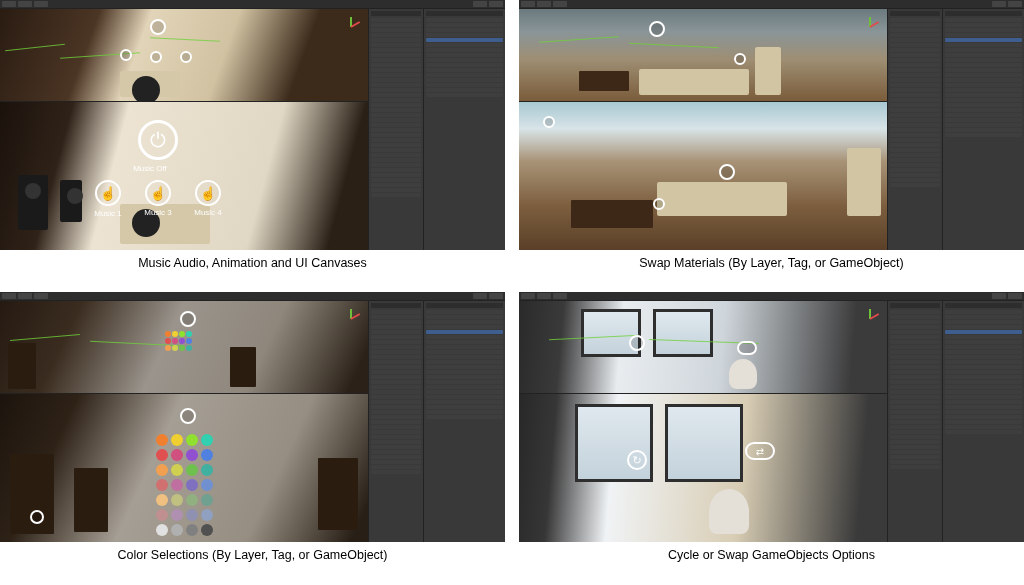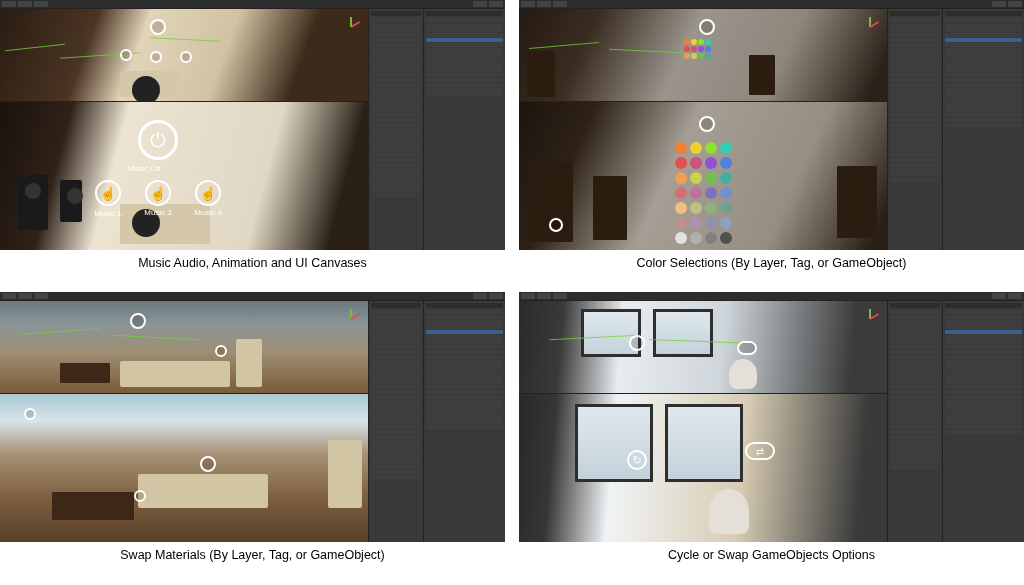--- a/index.html
+++ b/index.html
@@ -251,21 +251,21 @@
             <div class="dot" style="top:42px;left:150px;width:12px;height:12px"></div>
             <div class="dot" style="top:42px;left:180px;width:12px;height:12px"></div>
             <div class="turntable" style="bottom:4px;left:120px;width:60px;height:26px"></div>
             <div class="gizmo"></div>
           </div>
           <div class="viewport tall scene-wall">
             <div class="speaker" style="bottom:20px;left:18px"></div>
             <div class="speaker" style="bottom:28px;left:60px;width:22px;height:42px"></div>
             <div class="turntable" style="bottom:6px;left:120px"></div>
             <div class="ui-icon lg" style="top:18px;left:138px">⏻</div>
-            <div class="ui-label" style="top:62px;left:119px">Music Off</div>
+            <div class="ui-label" style="top:62px;left:125px">Music Off</div>
             <div class="ui-icon" style="top:78px;left:95px">☝</div>
             <div class="ui-label" style="top:107px;left:83px">Music 1</div>
             <div class="ui-icon" style="top:78px;left:145px">☝</div>
             <div class="ui-label" style="top:106px;left:133px">Music 3</div>
             <div class="ui-icon" style="top:78px;left:195px">☝</div>
             <div class="ui-label" style="top:106px;left:183px">Music 4</div>
           </div>
         </div>
         <div class="panel hier">
           <div class="hdr"></div>
@@ -321,20 +321,119 @@
             <div class="row"></div>
             <div class="row"></div>
             <div class="row"></div>
             <div class="row"></div>
             <div class="row"></div>
             <div class="row"></div>
         </div>
       </div>
     </div>
     <div class="caption">Music Audio, Animation and UI Canvases</div>
+  </div>
+
+  <div class="cell">
+    <div class="editor">
+      <div class="toolbar">
+        <div class="blk"></div>
+          <div class="blk"></div>
+          <div class="blk"></div>
+          <div class="blk" style="margin-left:auto"></div>
+          <div class="blk"></div>
+      </div>
+      <div class="body">
+        <div class="viewport-col">
+          <div class="viewport scene-living-top">
+            <div class="couch" style="bottom:6px;left:120px;width:110px;height:26px"></div>
+            <div class="couch" style="bottom:6px;left:236px;width:26px;height:48px"></div>
+            <div class="table" style="bottom:10px;left:60px;width:50px;height:20px"></div>
+            <div class="gline" style="top:30px;left:20px;width:80px;transform:rotate(-4deg)"></div>
+            <div class="gline" style="top:36px;left:110px;width:90px;transform:rotate(3deg)"></div>
+            <div class="dot" style="top:12px;left:130px"></div>
+            <div class="dot" style="top:44px;left:215px;width:12px;height:12px"></div>
+            <div class="gizmo"></div>
+          </div>
+          <div class="viewport tall scene-living-front">
+            <div class="couch" style="bottom:34px;left:138px;width:130px;height:34px"></div>
+            <div class="couch" style="bottom:34px;right:6px;width:34px;height:68px"></div>
+            <div class="table" style="bottom:22px;left:52px;width:82px;height:28px"></div>
+            <div class="dot" style="top:62px;left:200px"></div>
+            <div class="dot" style="top:96px;left:134px;width:12px;height:12px"></div>
+            <div class="dot" style="top:14px;left:24px;width:12px;height:12px"></div>
+          </div>
+        </div>
+        <div class="panel hier">
+          <div class="hdr"></div>
+          <div class="row"></div>
+            <div class="row"></div>
+            <div class="row"></div>
+            <div class="row"></div>
+            <div class="row"></div>
+            <div class="row"></div>
+            <div class="row"></div>
+            <div class="row"></div>
+            <div class="row"></div>
+            <div class="row"></div>
+            <div class="row"></div>
+            <div class="row"></div>
+            <div class="row"></div>
+            <div class="row"></div>
+            <div class="row"></div>
+            <div class="row"></div>
+            <div class="row"></div>
+            <div class="row"></div>
+            <div class="row"></div>
+            <div class="row"></div>
+            <div class="row"></div>
+            <div class="row"></div>
+            <div class="row"></div>
+            <div class="row"></div>
+            <div class="row"></div>
+            <div class="row"></div>
+            <div class="row"></div>
+            <div class="row"></div>
+            <div class="row"></div>
+            <div class="row"></div>
+            <div class="row"></div>
+            <div class="row"></div>
+            <div class="row"></div>
+            <div class="row"></div>
+        </div>
+        <div class="panel">
+          <div class="hdr"></div>
+          <div class="row"></div>
+            <div class="row"></div>
+            <div class="row"></div>
+            <div class="row"></div>
+            <div class="row sel"></div>
+            <div class="row"></div>
+            <div class="row"></div>
+            <div class="row"></div>
+            <div class="row"></div>
+            <div class="row"></div>
+            <div class="row"></div>
+            <div class="row"></div>
+            <div class="row"></div>
+            <div class="row"></div>
+            <div class="row"></div>
+            <div class="row"></div>
+            <div class="row"></div>
+            <div class="row"></div>
+            <div class="row"></div>
+            <div class="row"></div>
+            <div class="row"></div>
+            <div class="row"></div>
+            <div class="row"></div>
+            <div class="row"></div>
+        </div>
+      </div>
+    </div>
+    <div class="caption">Swap Materials (By Layer, Tag, or GameObject)</div>
   </div>
 
   <div class="cell">
     <div class="editor">
       <div class="toolbar">
         <div class="blk"></div>
           <div class="blk"></div>
           <div class="blk"></div>
           <div class="blk" style="margin-left:auto"></div>
           <div class="blk"></div>
@@ -471,119 +570,20 @@
     <div class="editor">
       <div class="toolbar">
         <div class="blk"></div>
           <div class="blk"></div>
           <div class="blk"></div>
           <div class="blk" style="margin-left:auto"></div>
           <div class="blk"></div>
       </div>
       <div class="body">
         <div class="viewport-col">
-          <div class="viewport scene-living-top">
-            <div class="couch" style="bottom:6px;left:120px;width:110px;height:26px"></div>
-            <div class="couch" style="bottom:6px;left:236px;width:26px;height:48px"></div>
-            <div class="table" style="bottom:10px;left:60px;width:50px;height:20px"></div>
-            <div class="gline" style="top:30px;left:20px;width:80px;transform:rotate(-4deg)"></div>
-            <div class="gline" style="top:36px;left:110px;width:90px;transform:rotate(3deg)"></div>
-            <div class="dot" style="top:12px;left:130px"></div>
-            <div class="dot" style="top:44px;left:215px;width:12px;height:12px"></div>
-            <div class="gizmo"></div>
-          </div>
-          <div class="viewport tall scene-living-front">
-            <div class="couch" style="bottom:34px;left:138px;width:130px;height:34px"></div>
-            <div class="couch" style="bottom:34px;right:6px;width:34px;height:68px"></div>
-            <div class="table" style="bottom:22px;left:52px;width:82px;height:28px"></div>
-            <div class="dot" style="top:62px;left:200px"></div>
-            <div class="dot" style="top:96px;left:134px;width:12px;height:12px"></div>
-            <div class="dot" style="top:14px;left:24px;width:12px;height:12px"></div>
-          </div>
-        </div>
-        <div class="panel hier">
-          <div class="hdr"></div>
-          <div class="row"></div>
-            <div class="row"></div>
-            <div class="row"></div>
-            <div class="row"></div>
-            <div class="row"></div>
-            <div class="row"></div>
-            <div class="row"></div>
-            <div class="row"></div>
-            <div class="row"></div>
-            <div class="row"></div>
-            <div class="row"></div>
-            <div class="row"></div>
-            <div class="row"></div>
-            <div class="row"></div>
-            <div class="row"></div>
-            <div class="row"></div>
-            <div class="row"></div>
-            <div class="row"></div>
-            <div class="row"></div>
-            <div class="row"></div>
-            <div class="row"></div>
-            <div class="row"></div>
-            <div class="row"></div>
-            <div class="row"></div>
-            <div class="row"></div>
-            <div class="row"></div>
-            <div class="row"></div>
-            <div class="row"></div>
-            <div class="row"></div>
-            <div class="row"></div>
-            <div class="row"></div>
-            <div class="row"></div>
-            <div class="row"></div>
-            <div class="row"></div>
-        </div>
-        <div class="panel">
-          <div class="hdr"></div>
-          <div class="row"></div>
-            <div class="row"></div>
-            <div class="row"></div>
-            <div class="row"></div>
-            <div class="row sel"></div>
-            <div class="row"></div>
-            <div class="row"></div>
-            <div class="row"></div>
-            <div class="row"></div>
-            <div class="row"></div>
-            <div class="row"></div>
-            <div class="row"></div>
-            <div class="row"></div>
-            <div class="row"></div>
-            <div class="row"></div>
-            <div class="row"></div>
-            <div class="row"></div>
-            <div class="row"></div>
-            <div class="row"></div>
-            <div class="row"></div>
-            <div class="row"></div>
-            <div class="row"></div>
-            <div class="row"></div>
-            <div class="row"></div>
-        </div>
-      </div>
-    </div>
-    <div class="caption">Swap Materials (By Layer, Tag, or GameObject)</div>
-  </div>
-
-  <div class="cell">
-    <div class="editor">
-      <div class="toolbar">
-        <div class="blk"></div>
-          <div class="blk"></div>
-          <div class="blk"></div>
-          <div class="blk" style="margin-left:auto"></div>
-          <div class="blk"></div>
-      </div>
-      <div class="body">
-        <div class="viewport-col">
           <div class="viewport scene-window-top">
             <div class="window" style="top:8px;left:62px;width:60px;height:48px"></div>
             <div class="window" style="top:8px;left:134px;width:60px;height:48px"></div>
             <div class="chair" style="bottom:4px;left:210px;width:28px;height:30px"></div>
             <div class="gline" style="top:36px;left:30px;width:90px;transform:rotate(-3deg)"></div>
             <div class="gline" style="top:40px;left:130px;width:110px;transform:rotate(2deg)"></div>
             <div class="dot" style="top:34px;left:110px"></div>
             <div class="dot" style="top:40px;left:218px;width:20px;height:14px;border-radius:8px"></div>
             <div class="gizmo"></div>
           </div>

